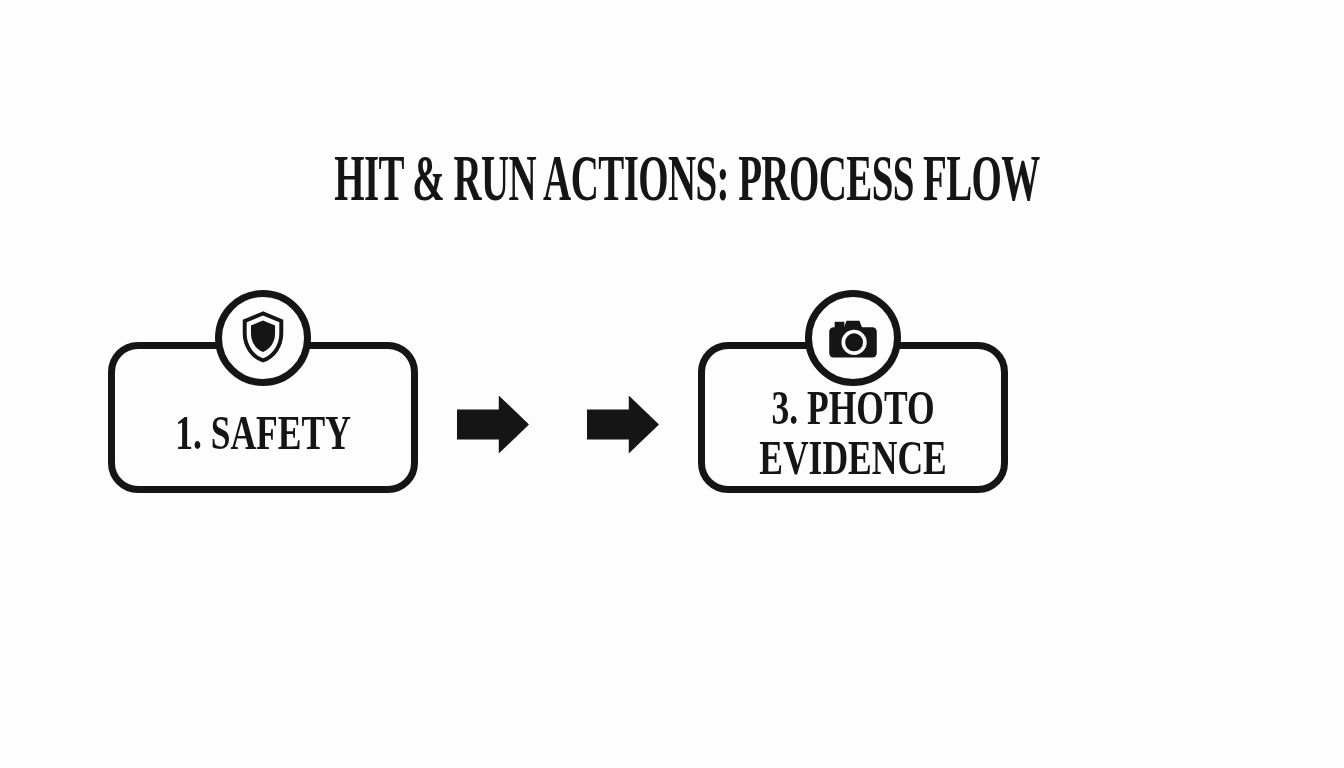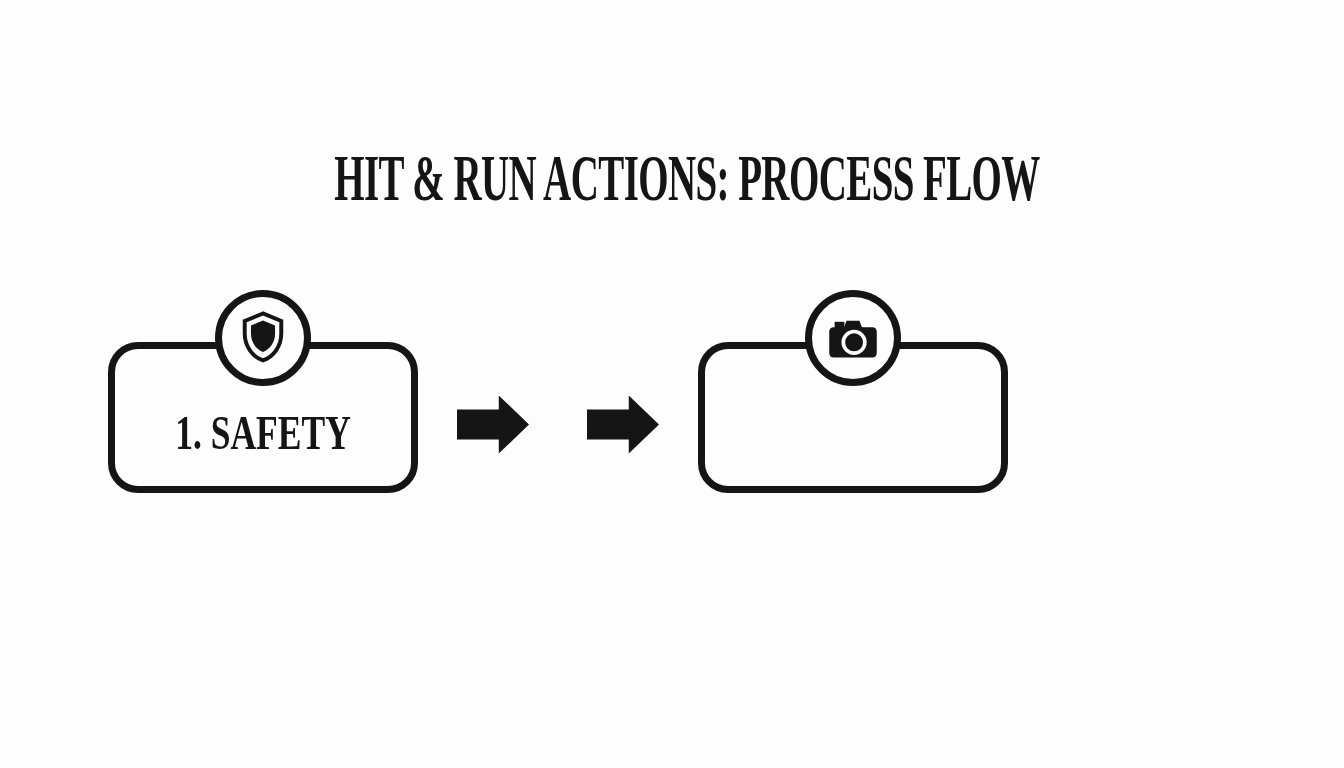--- a/index.html
+++ b/index.html
@@ -133,16 +133,19 @@
       <div class="badge-circle">
         <span>
           <svg width="54" height="46" viewBox="0 0 50 42">
             <rect x="3" y="11" width="44" height="28" rx="4" fill="#151515"></rect>
             <rect x="8" y="6" width="9" height="8" fill="#151515"></rect>
             <path d="M19 5 h12 l3 8 h-18 Z" fill="#151515"></path>
             <circle cx="26" cy="25" r="10" fill="none" stroke="#fdfdfd" stroke-width="3.4"></circle>
           </svg>
         </span>
       </div>
+      <div class="label-wrap">
+        <div class="step-label">3. PHOTO EVIDENCE</div>
+      </div>
     </div>
 
   </div>
 </div>
 
 </body></html>

